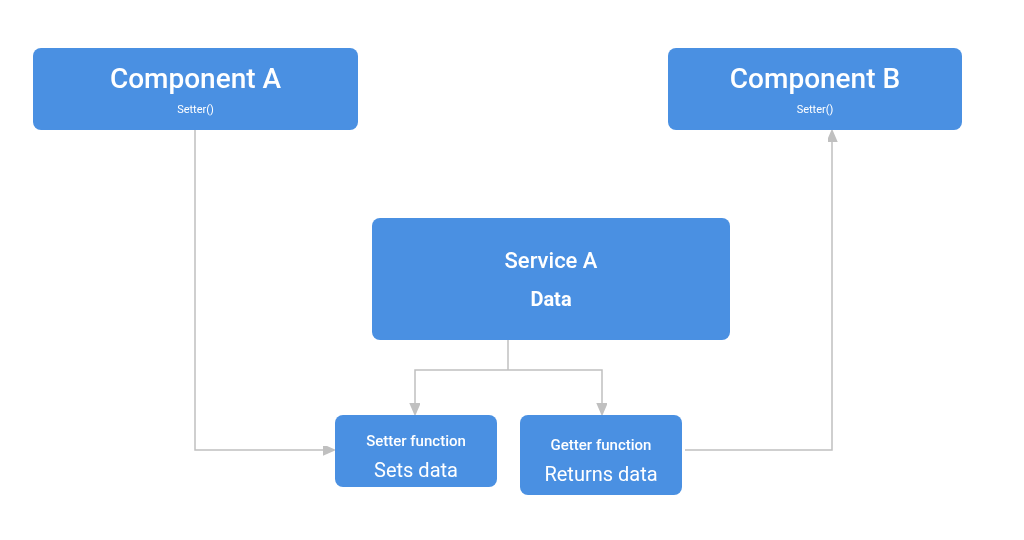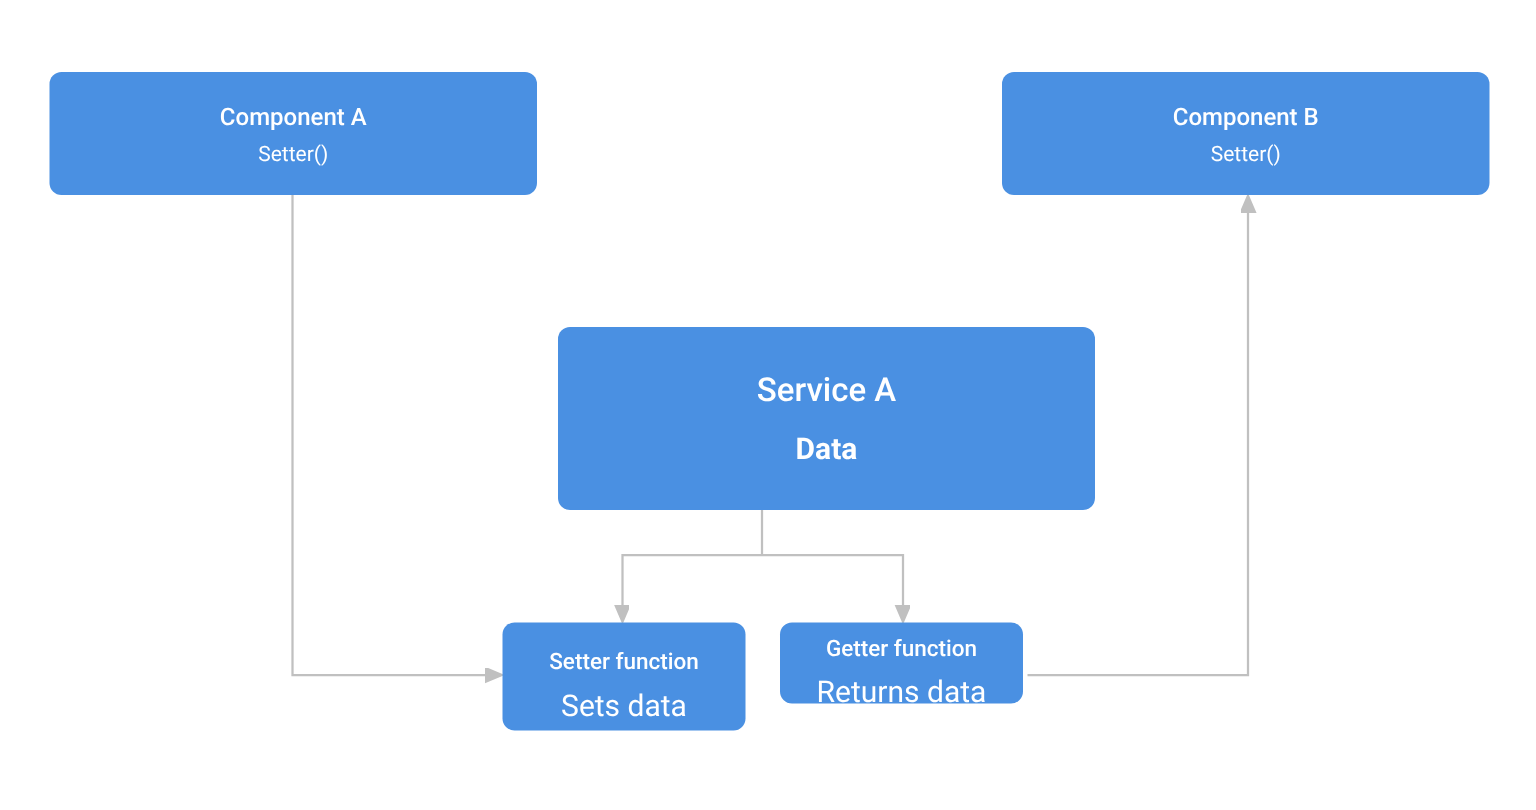--- a/index.html
+++ b/index.html
@@ -10,22 +10,22 @@
       background: #4A90E2;
       border-radius: 8px;
       color: #fff;
       display: flex;
       flex-direction: column;
       align-items: center;
       justify-content: center;
       text-align: center;
       padding: 10px;
     }
-    .title-line { font-size: 16px; font-weight: 500; margin-bottom: 8px; text-align: right; }
-    .sub-line   { font-size: 14px; font-weight: 400; }
+    .title-line { font-size: 28px; font-weight: 500; margin-bottom: 8px; text-align: right; }
+    .sub-line   { font-size: 11px; font-weight: 400; }
     .big-title  { font-size: 22px; font-weight: 500; margin-bottom: 14px; }
     .big-sub    { font-size: 20px; font-weight: 700; }
     .fn-title   { font-size: 15px; font-weight: 500; margin-bottom: 8px; margin-top: 12px; }
     .fn-sub     { font-size: 20px; font-weight: 400; }
     svg.arrows { position: absolute; left: 0; top: 0; width: 1024px; height: 540px; pointer-events: none; }
     svg.arrows path, svg.arrows line { stroke: #C0C0C0; stroke-width: 1.5; fill: none; }
     svg.arrows .head { fill: #C0C0C0; }
   </style>
 </head>
 <body>
@@ -46,33 +46,33 @@
     <path d="M 508 370 L 602 370 L 602 412" marker-end="url(#arrowHead)"></path>
 
     <path d="M 685 450 L 832 450 L 832 133" marker-end="url(#arrowHead)"></path>
   </svg>
 
   <div class="box" style="left:33px; top:48px; width:325px; height:82px;">
     <div class="title-line">Component A</div>
     <div class="sub-line">Setter()</div>
   </div>
 
-  <div class="box" style="left:668px; top:48px; width:325px; height:82px;">
+  <div class="box" style="left:668px; top:48px; width:294px; height:82px;">
     <div class="title-line">Component B</div>
     <div class="sub-line">Setter()</div>
   </div>
 
   <div class="box" style="left:330px; top:218px; width:358px; height:122px;margin-left:42px;">
     <div class="big-title">Service A</div>
     <div class="big-sub">Data</div>
   </div>
 
   <div class="box" style="left:335px; top:415px; width:162px; height:72px;">
     <div class="fn-title">Setter function</div>
     <div class="fn-sub">Sets data</div>
   </div>
 
-  <div class="box" style="left:520px; top:415px; width:162px; height:54px;">
+  <div class="box" style="left:520px; top:415px; width:162px; height:80px;">
     <div class="fn-title">Getter function</div>
     <div class="fn-sub">Returns data</div>
   </div>
 
 </div>
 
 </body></html>

